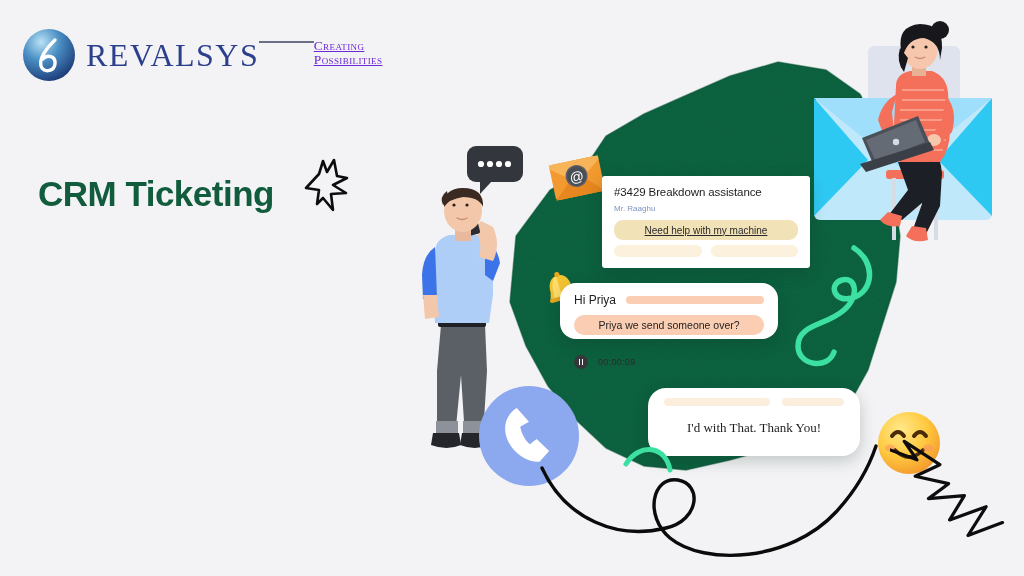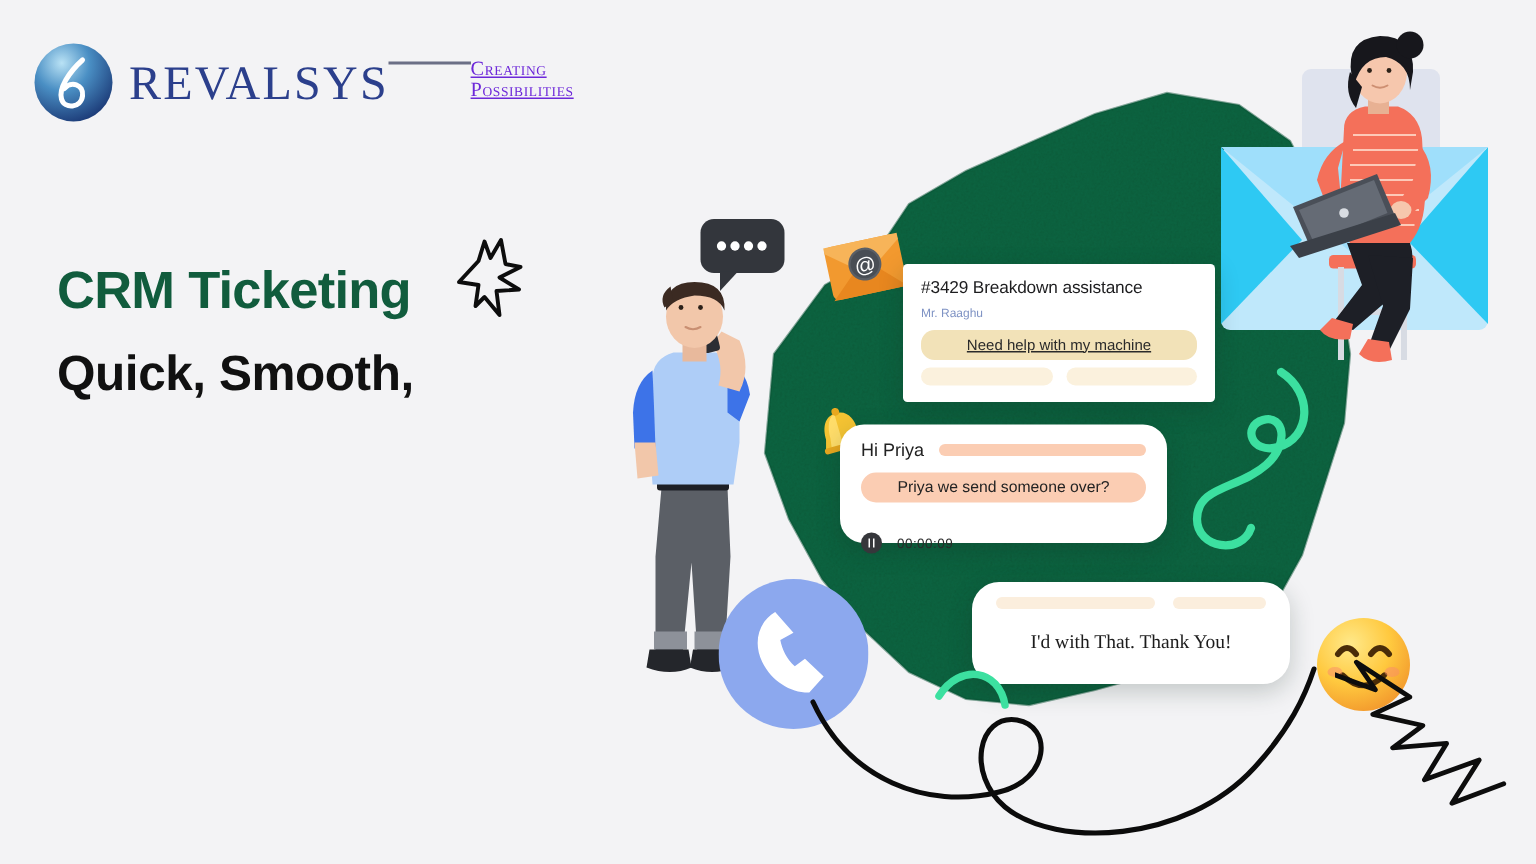--- a/index.html
+++ b/index.html
@@ -63,21 +63,21 @@
   .pill {
     margin-top: 7px; height: 20px; border-radius: 9px;
     display: flex; align-items: center; justify-content: center;
     font-size: 10px; color: #2a2a2a; text-decoration: underline;
   }
   #ticket-pill { background: #f2e2b8; }
   .ghostrow { margin-top: 5px; display: flex; gap: 9px; }
   .ghost { height: 12px; border-radius: 6px; background: #fbf1dd; flex: 1; }
 
   #chat-card {
-    left: 560px; top: 283px; width: 218px; height: 79px;
+    left: 560px; top: 283px; width: 218px; height: 56px;
     border-radius: 16px; padding: 10px 14px 0 14px; box-sizing: border-box;
   }
   #chat-toprow { display: flex; align-items: center; gap: 10px; }
   #chat-greeting { font-size: 12px; color: #222; }
   #chat-ghost { height: 8px; border-radius: 4px; background: #fbcdb3; flex: 1; }
   #chat-pill {
     margin-top: 8px; background: #fbcdb3; height: 20px; border-radius: 10px;
     display: flex; align-items: center; justify-content: center;
     font-size: 10.5px; color: #232323;
   }
@@ -167,21 +167,20 @@
     <div id="logo-text">
       <div id="logo-name">REVALSYS</div>
       <div id="logo-rule"></div>
       <div id="logo-tagline">Creating Possibilities</div>
     </div>
   </div>
 
   <div id="headline">
     <div id="eyebrow">CRM Ticketing</div>
     <div id="subhead">
-      <span>Quick, Smooth,</span>
     </div>
   </div>
 
   <svg id="star-burst-sm" viewBox="0 0 46 58">
     <path d="M 16,16 L 20,3 L 24,14 L 31,2 L 34,18 L 44,20 L 30,27 L 43,35
              L 28,36 L 30,52 L 20,40 L 14,46 L 16,32 L 3,30 Z" fill="none" stroke="#0d0d0d" stroke-width="2.6" stroke-linejoin="round"></path>
   </svg>
 
   <svg id="man-phone" viewBox="0 0 120 290">
 

